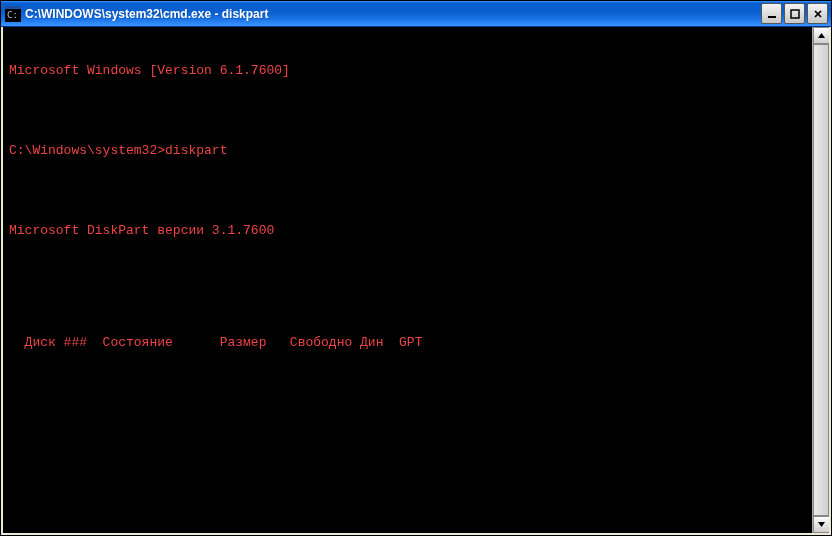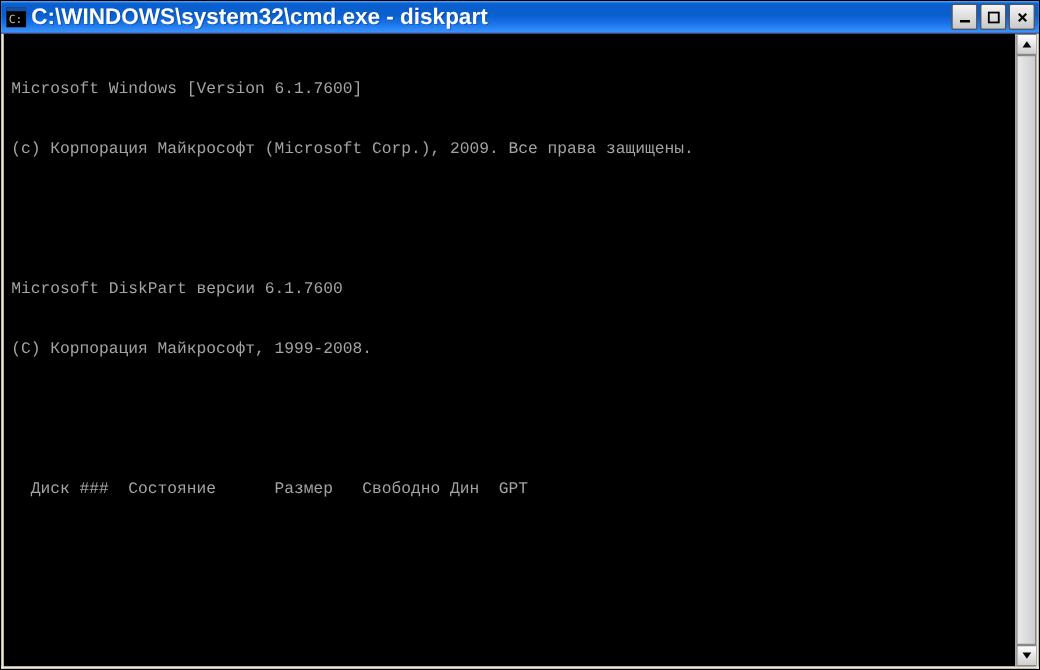--- a/index.html
+++ b/index.html
@@ -29,21 +29,21 @@
   .titlebar-icon {
     width: 16px; height: 16px;
     margin-right: 4px;
     display: inline-flex;
     align-items: center;
     justify-content: center;
   }
   .titlebar-title {
     color: #fff;
     font-family: "Tahoma", sans-serif;
-    font-size: 18px;
+    font-size: 12px;
     font-weight: bold;
     flex: 1;
     white-space: nowrap;
     overflow: hidden;
     text-shadow: 1px 1px 0 rgba(0,0,0,0.2);
   }
   .win-controls {
     display: flex;
     gap: 2px;
   }
@@ -56,21 +56,21 @@
     display: flex;
     align-items: center;
     justify-content: center;
     font-family: "Tahoma", sans-serif;
     cursor: default;
   }
   .win-btn svg { display:block; }
   .client {
     flex: 1;
     background: #000;
-    color: #a3a3a3;
+    color: #ef4444;
     font-size: 13px;
     line-height: 16px;
     padding: 4px 0 0 6px;
     white-space: pre;
     position: relative;
     overflow: hidden;
     border: 2px solid #ece9d8;
     border-top: none;
   }
   .scrollbar {
@@ -126,25 +126,24 @@
         <svg width="10" height="10">
             <line x1="2" y1="2" x2="8" y2="8" stroke="#000" stroke-width="1.7"></line>
             <line x1="8" y1="2" x2="2" y2="8" stroke="#000" stroke-width="1.7"></line>
           </svg>
       </div>
     </div>
   </div>
 
   <div class="client">
     <div class="terminal-line">Microsoft Windows [Version 6.1.7600]</div>
-    <div class="terminal-line">(с) Корпорация Майкрософт (Microsoft Corp.), 2009. Все права защищены.</div>
     <div class="terminal-line"></div>
+    <div class="terminal-line">C:\Windows\system32&gt;diskpart</div>
     <div class="terminal-line"></div>
-    <div class="terminal-line">Microsoft DiskPart версии 6.1.7600</div>
-    <div class="terminal-line">(C) Корпорация Майкрософт, 1999-2008.</div>
+    <div class="terminal-line">Microsoft DiskPart версии 3.1.7600</div>
     <div class="terminal-line"></div>
     <div class="terminal-line"></div>
     <div class="terminal-line">  Диск ###  Состояние      Размер   Свободно Дин  GPT</div>
     
     
     
     <div class="terminal-line"></div>
     
 
     <div class="scrollbar">

